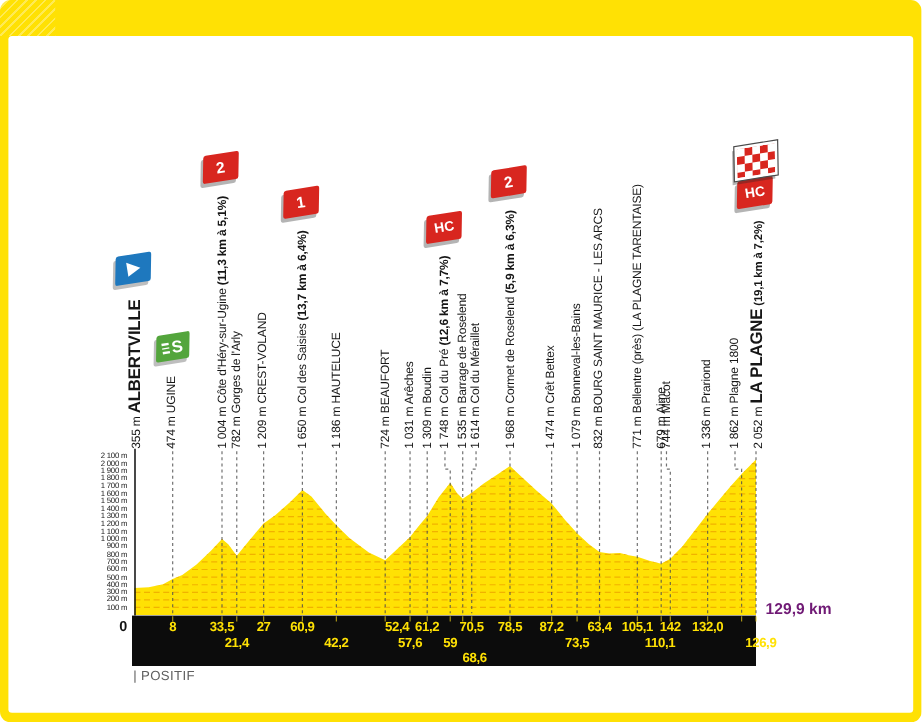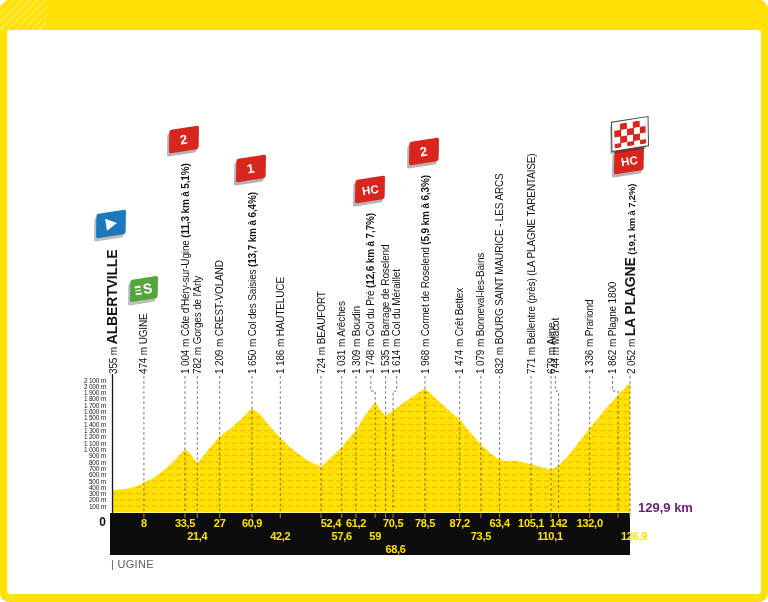--- a/index.html
+++ b/index.html
@@ -150,14 +150,14 @@
       <div class="wlabel" style="left: 583.2px; top: 374px;"><span class="alt">1 336 m </span><span class="nm">Prariond</span></div>
       <div class="wlabel" style="left: 606px; top: 374px;"><span class="alt">1 862 m </span><span class="nm">Plagne 1800</span></div>
       <div class="wlabel big" style="left: 622px; top: 374px;"><span class="alt">2 052 m </span><span class="nm">LA PLAGNE</span><span class="dt"> (19,1 km à 7,2%)</span></div>
       <div class="badge" style="left: 614px; top: 149px; font-size: 11.5px;">
         <span>HC</span>
       </div>
       <div class="fflag" style="left: 612px; top: 120px;"></div>
     </div>
   <div class="origin">0</div>
   <div class="total">129,9 km</div>
-  <div class="region">| UGINE</div>
+  <div class="region">| POSITIF</div>
 </div>
 
 </body></html>

